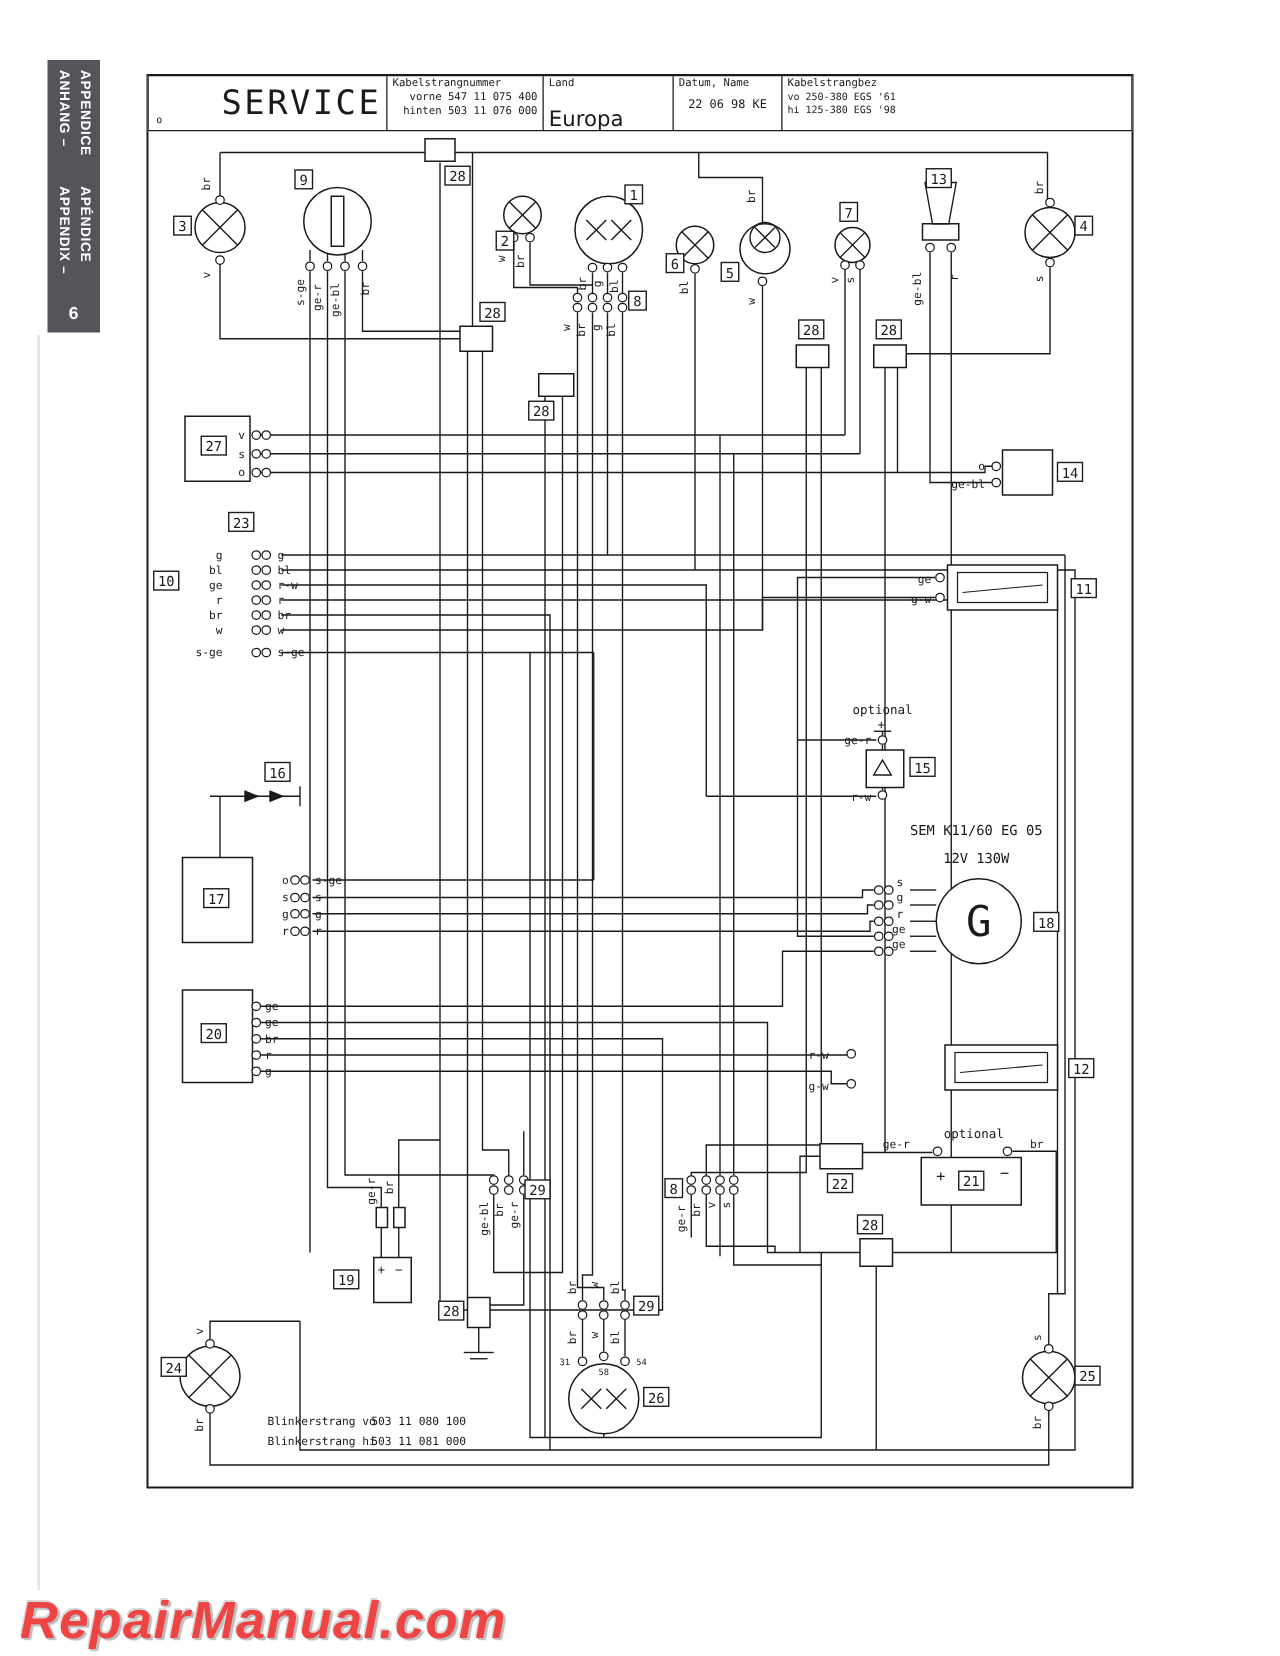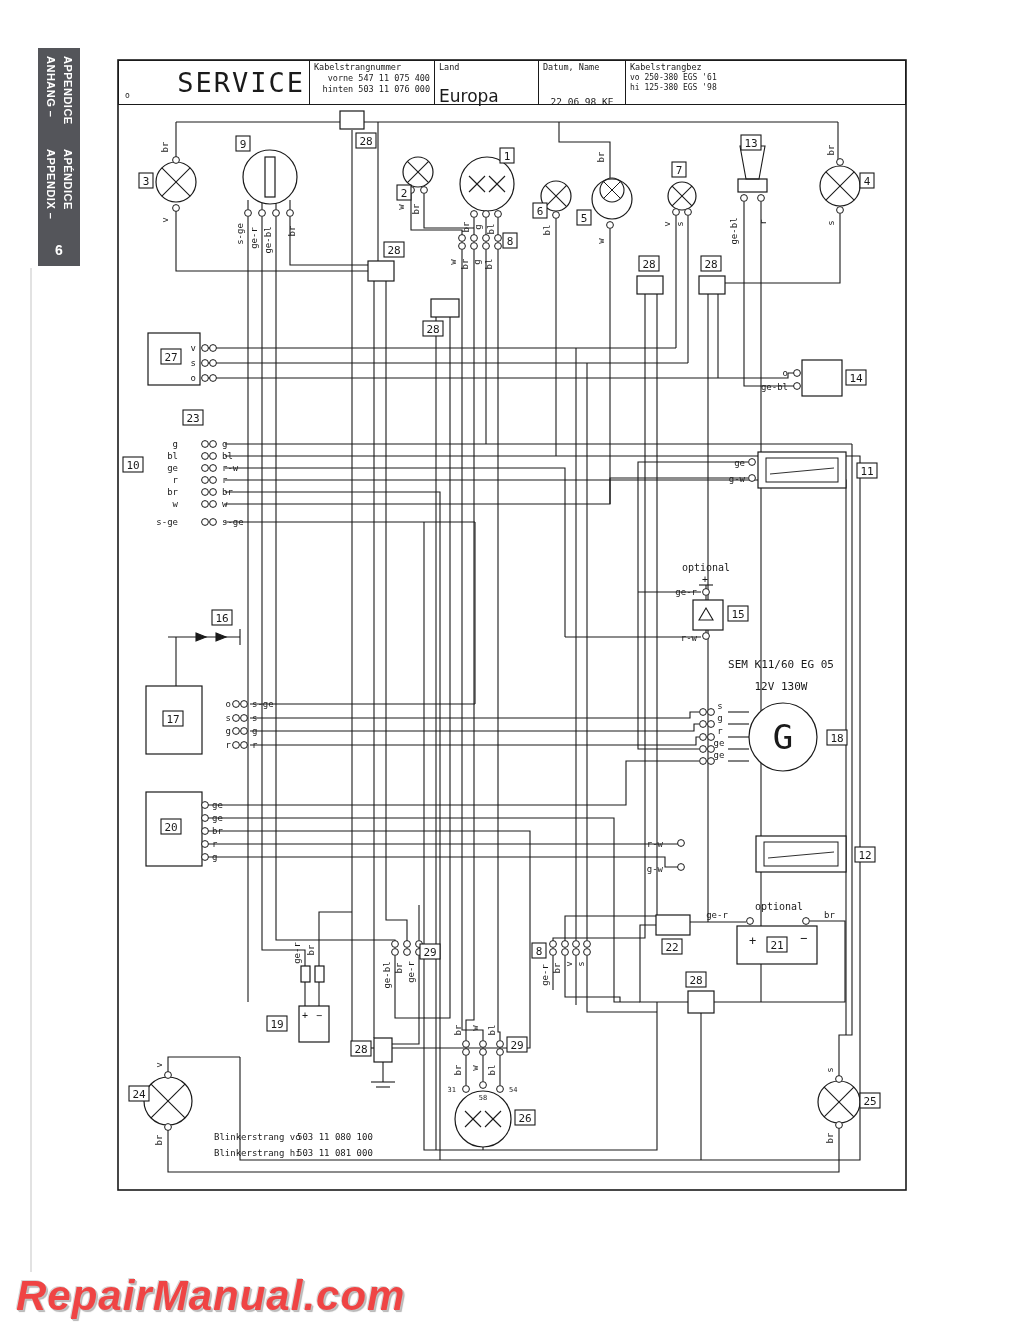--- a/index.html
+++ b/index.html
@@ -34,21 +34,21 @@
   .c-service{width:190px;display:flex;align-items:center;justify-content:flex-end;padding-right:8px;}
   .service-txt{font-size:27px;letter-spacing:2px;font-weight:400;}
   .reg-dot{position:absolute;left:6px;bottom:4px;font-size:8px;}
   .c-modell{width:180px;}
   .modell-val{font-size:17px;margin-top:2px;white-space:nowrap;}
   .c-kabelnr{width:125px;text-align:left;}
   .kab-line{font-size:8.5px;text-align:right;white-space:nowrap;margin-top:1px;}
   .c-land{width:104px;}
   .land-val{font-family:"DejaVu Sans", sans-serif;font-size:17px;margin-top:14px;}
   .c-datum{width:87px;}
-  .datum-val{font-size:9.5px;margin-top:24px;text-align:center;}
+  .datum-val{font-size:9.5px;margin-top:6px;text-align:center;}
   .c-kbez{width:113px;}
   .kbez-line{font-size:8px;white-space:nowrap;margin-top:1px;}
   
   #diagram-svg{position:absolute;left:0;top:0;z-index:1;}
   
   .watermark{
     position:absolute;left:16px;top:1272px;z-index:4;
     font-family:"Liberation Sans", sans-serif;font-style:italic;font-weight:bold;
     font-size:42px;letter-spacing:1px;color:#ef4444;
     text-shadow:-1px -1px 0 #d8d8d8, 1px 1px 0 #c0c0c0, 2px 2px 1px #b5b5b5;

